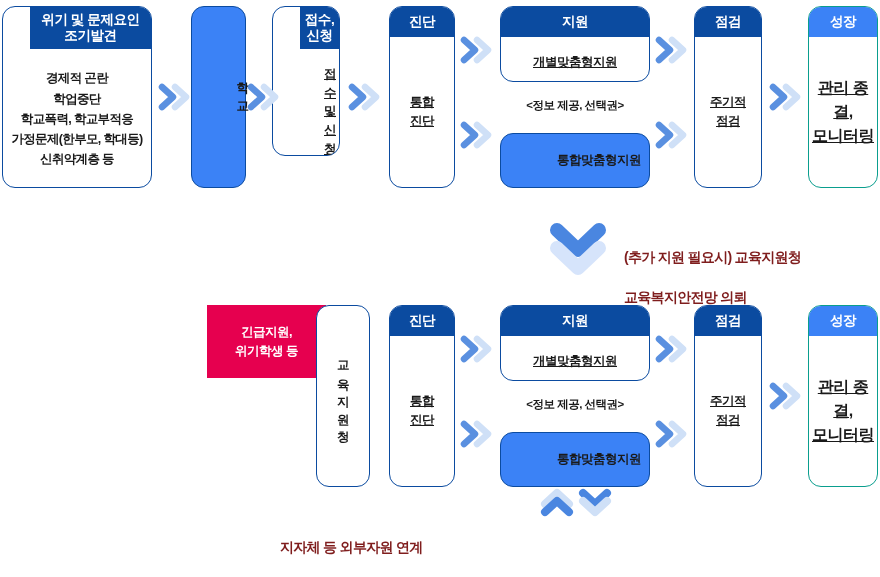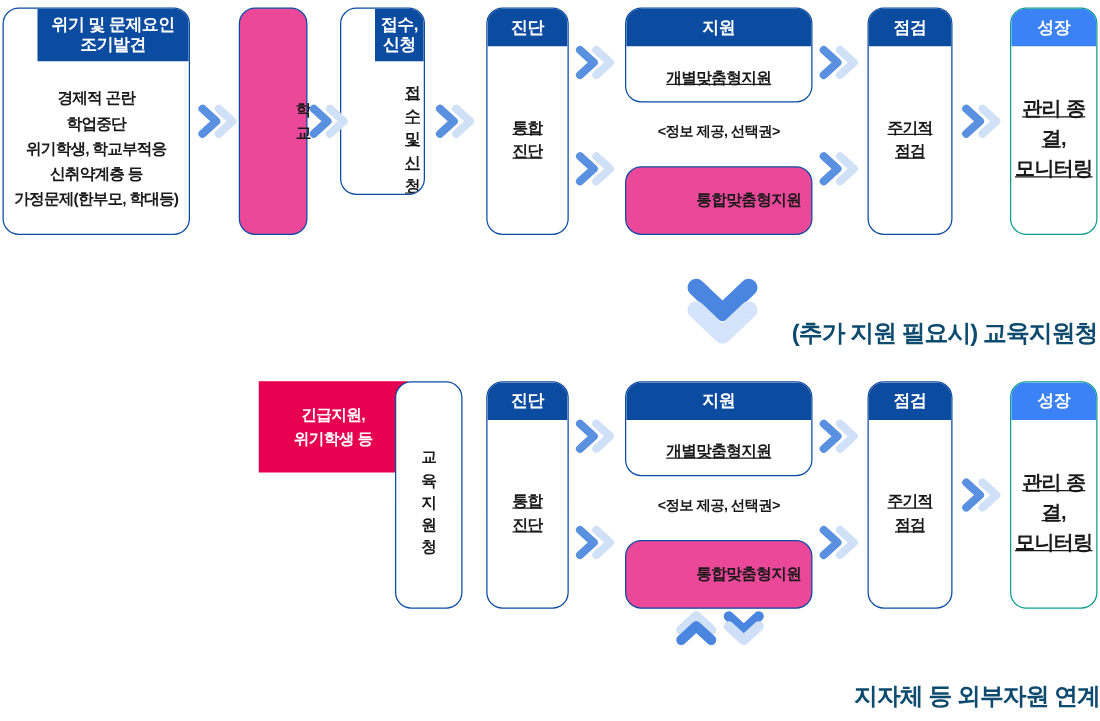--- a/index.html
+++ b/index.html
@@ -73,21 +73,21 @@
     display: flex;
     flex-direction: column;
     justify-content: center;
   }
   
   .plain-box {
     position: absolute;
     box-sizing: border-box;
     border: 1.6px solid #0b4ba0;
     border-radius: 13px;
-    background: #ec4899;
+    background: #3b82f6;
     display: flex;
     align-items: center;
     justify-content: center;
     text-align: left;
     font-size: 12.5px;
     font-weight: bold;
     letter-spacing: -0.5px;
     line-height: 1.45;
     color: #1a1a1a;
     padding-left: 48px;
@@ -137,43 +137,43 @@
     font-size: 11.5px;
     font-weight: bold;
     letter-spacing: -0.5px;
     color: #1a1a1a;
     text-align: center;
     white-space: nowrap;
   }
   
   .caption {
     position: absolute;
-    font-size: 19px;
+    font-size: 14px;
     font-weight: bold;
     line-height: 1.42;
     letter-spacing: -0.7px;
-    color: #0c4a6e;
-    text-align: right;
+    color: #7f1d1d;
+    text-align: left;
     white-space: pre-line;
   }
 </style>
 </head>
 <body>
 
 <div class="stage">
 
   <div class="card" style="left:2px; top:6px; width:150px; height:182px;">
     <div class="card-header two-line" style="white-space:pre-line;">위기 및 문제요인
 조기발견</div>
     <div class="list-body">
       <div>경제적 곤란</div>
       <div>학업중단</div>
-      <div>위기학생, 학교부적응</div>
+      <div>학교폭력, 학교부적응</div>
+      <div>가정문제(한부모, 학대등)</div>
       <div>신취약계층 등</div>
-      <div>가정문제(한부모, 학대등)</div>
     </div>
   </div>
 
   <div class="chev" style="left:158px; top:80px; width:34px; height:34px;">
     <svg width="34" height="34" viewBox="0 0 34 34">
       <path d="M4 7 L15 17 L4 27" fill="none" stroke="#5a90e0" stroke-width="6.5" stroke-linecap="round" stroke-linejoin="round"></path>
       <path d="M17 7 L28 17 L17 27" fill="none" stroke="#cfe0f7" stroke-width="6.5" stroke-linecap="round" stroke-linejoin="round"></path>
     </svg>
   </div>
 
@@ -267,20 +267,21 @@
   </div>
 
   <div class="chev" style="left:545px; top:218px; width:66px; height:62px;">
     <svg width="66" height="62" viewBox="0 0 66 62">
       <path d="M12 12 L33 32 L54 12" fill="none" stroke="#4a86e0" stroke-width="14" stroke-linecap="round" stroke-linejoin="round"></path>
       <path d="M12 30 L33 50 L54 30" fill="none" stroke="#d6e4fb" stroke-width="14" stroke-linecap="round" stroke-linejoin="round"></path>
     </svg>
   </div>
   <div class="caption" style="left:624px; top:228px; width:254px;">
     <span>(추가 지원 필요시) 교육지원청</span><br>
+    <span>교육복지안전망 의뢰</span>
   </div>
 
   <div class="pink-box" style="left:207px; top:305px; width:119px; height:73px; white-space:pre-line;">긴급지원,
 위기학생 등</div>
 
   <div class="vert-box" style="left:316px; top:305px; width:54px; height:182px;">
     <span class="vert-text">교육지원청</span>
   </div>
 
   <div class="card" style="left:389px; top:305px; width:66px; height:182px;">

